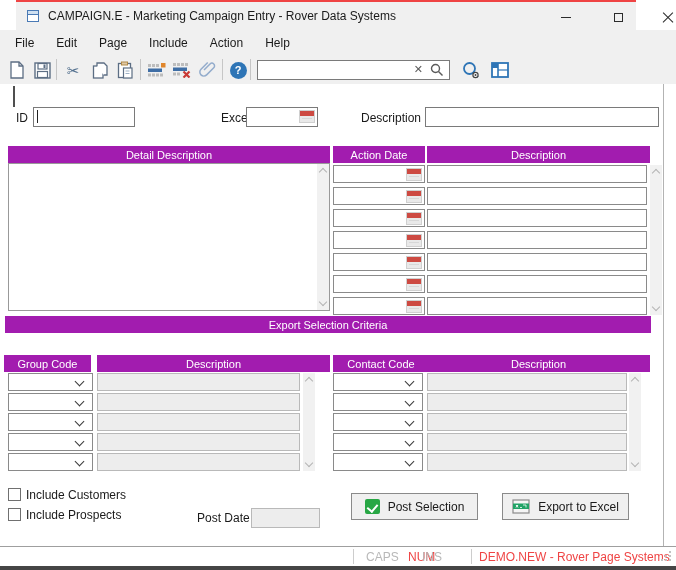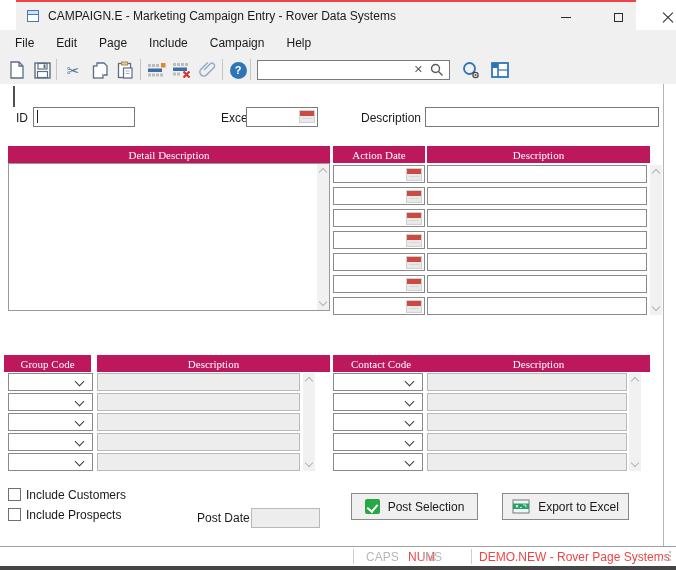--- a/index.html
+++ b/index.html
@@ -47,22 +47,22 @@
   .lbl{position:absolute;font-size:12px;color:#1a1a1a;white-space:nowrap;}
   .tbx{position:absolute;height:18px;background:#fff;border:1px solid #7a7a7a;box-sizing:content-box;}
   .tbx.disabled{background:#ededed;border-color:#b9b9b9;}
   .inner-caret{position:absolute;left:3px;top:2px;width:1px;height:13px;background:#222;}
 
   .cal{position:absolute;right:2px;top:2px;width:16px;height:13px;background:#e9e9e9;
     border:1px solid #d0d0d0;box-sizing:border-box;}
   .cal i{display:block;height:5px;background:#cd4a42;}
   .cal u{display:block;height:1px;margin:2px 2px 0;background:#d7d7d7;}
 
-  .navy-hdr{position:absolute;height:17px;background:#be185d;color:#fff;font-size:11px;
-    display:flex;align-items:center;justify-content:center;box-sizing:border-box;font-family:Liberation Serif, serif;}
+  .navy-hdr{position:absolute;height:17px;background:#a21caf;color:#fff;font-size:11px;
+    display:flex;align-items:center;justify-content:center;box-sizing:border-box;}
 
   .panel{position:absolute;background:#fff;border:1px solid #999;box-sizing:border-box;}
   .vsb{position:absolute;width:12px;background:#f1f1f1;}
   .vsb .chev{position:absolute;left:2.5px;width:5px;height:5px;border-right:1.6px solid #b4b4b4;border-bottom:1.6px solid #b4b4b4;}
   .vsb .chev.up{top:5px;transform:rotate(-135deg);}
   .vsb .chev.down{bottom:5px;transform:rotate(45deg);}
 
   .rows{position:absolute;}
   .grid-row{position:relative;margin-bottom:4px;height:18px;}
   .grid-row:last-child{margin-bottom:0;}
@@ -112,21 +112,21 @@
           <i></i>
         </span>
       </div>
   </div>
 
   <div id="menubar">
     <span class="menu-item">File</span>
     <span class="menu-item">Edit</span>
     <span class="menu-item">Page</span>
     <span class="menu-item">Include</span>
-    <span class="menu-item">Campaign</span>
+    <span class="menu-item">Action</span>
     <span class="menu-item">Help</span>
   </div>
 
   <div id="toolbar">
     <div class="tb-btn" style="left:6px">
       <svg width="16" height="18" viewBox="0 0 16 18">
         <path d="M2 1 h8 l4 4 v12 h-12 z" fill="#fff" stroke="#5c6e84" stroke-width="1.3"></path>
         <path d="M10 1 v4 h4" fill="none" stroke="#5c6e84" stroke-width="1.3"></path>
       </svg>
     </div>
@@ -319,20 +319,21 @@
             </span>
           </div>
           <div class="cell" style="left:94px;width:220px"></div>
         </div>
       </div>
     <div class="vsb" style="left:650px;top:81px;height:150px">
       <span class="chev up"></span>
       <span class="chev down"></span>
     </div>
 
+    <div class="navy-hdr" style="left:5px;top:232px;width:646px">Export Selection Criteria</div>
 
     <div class="navy-hdr" style="left:4px;top:271px;width:87px">Group Code</div>
     <div class="navy-hdr" style="left:97px;top:271px;width:233px">Description</div>
     <div class="rows" style="left:8px;top:289px;width:300px">
 
         <div class="grid-row" style="margin-bottom:2px">
           <div class="cell" style="left:0;width:85px">
             <span class="combo-chev"></span>
           </div>
           <div class="cell disabled" style="left:89px;width:203px"></div>

